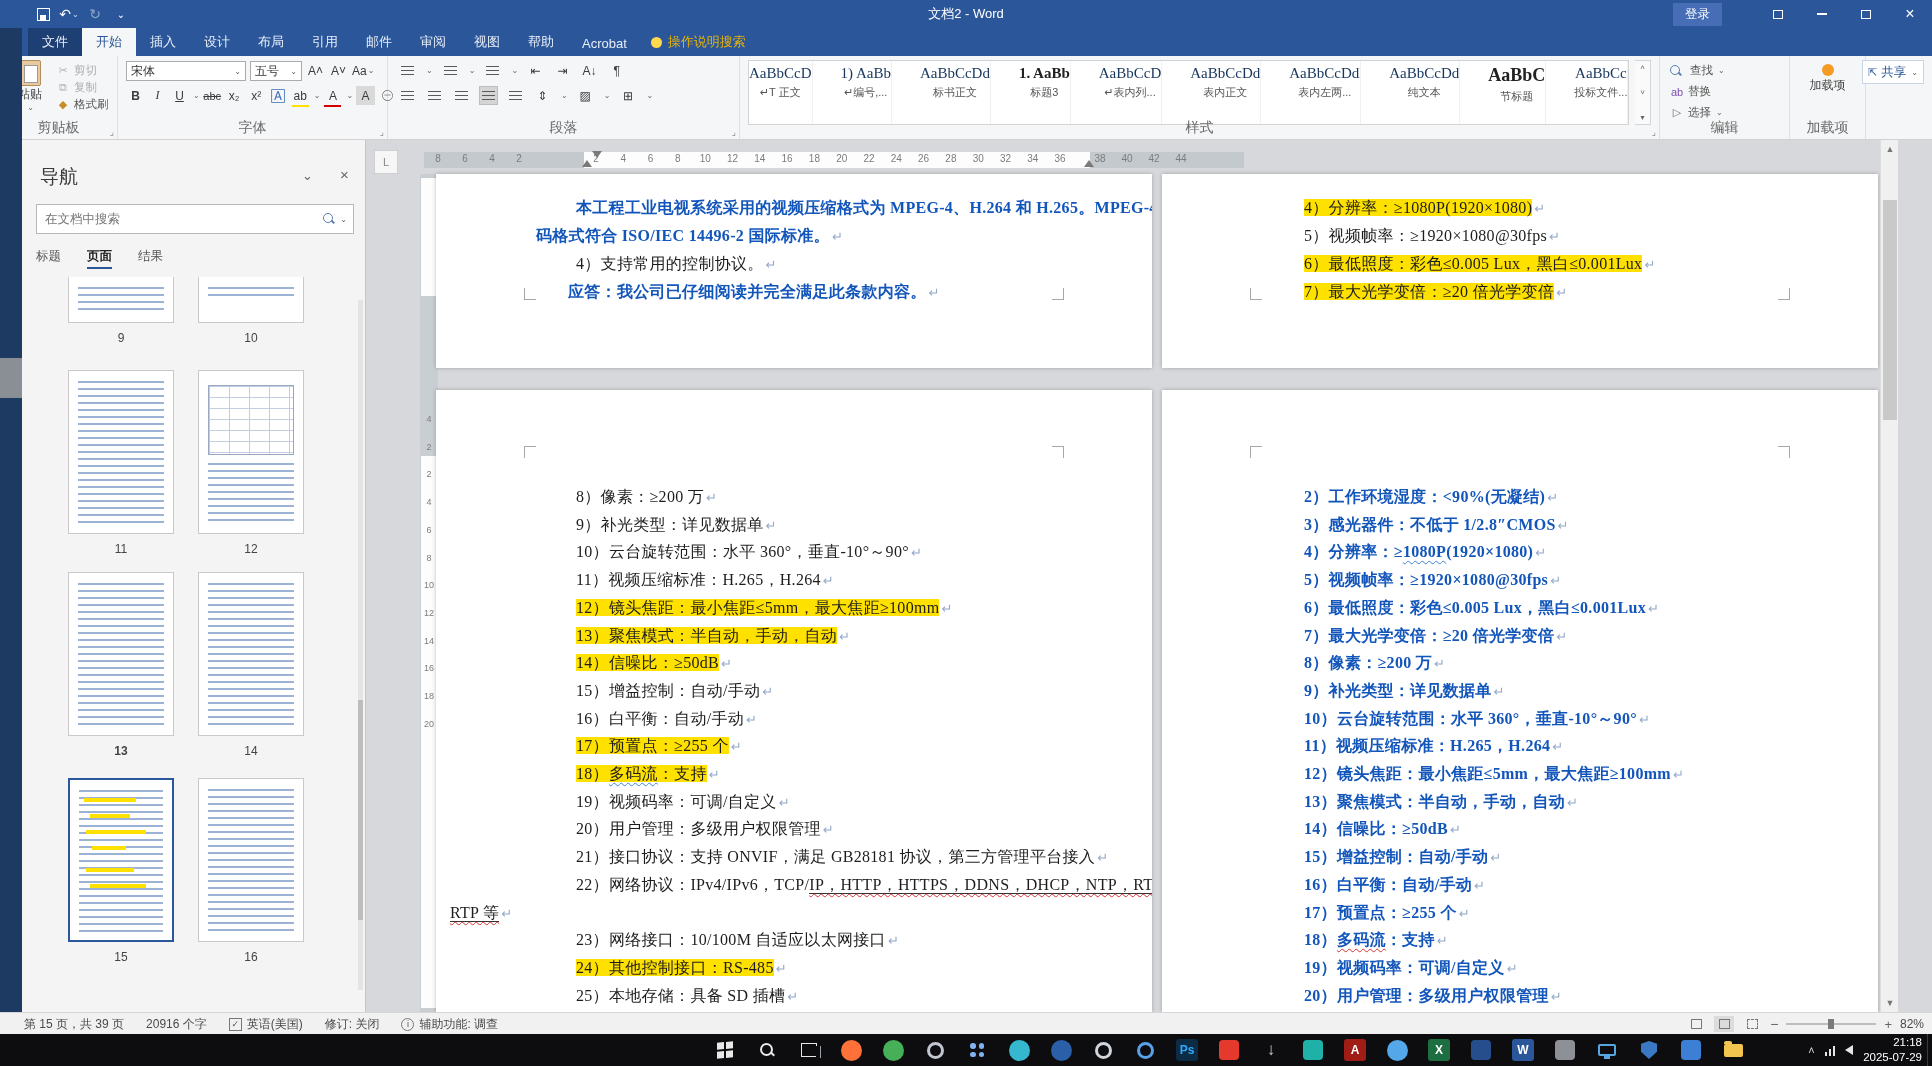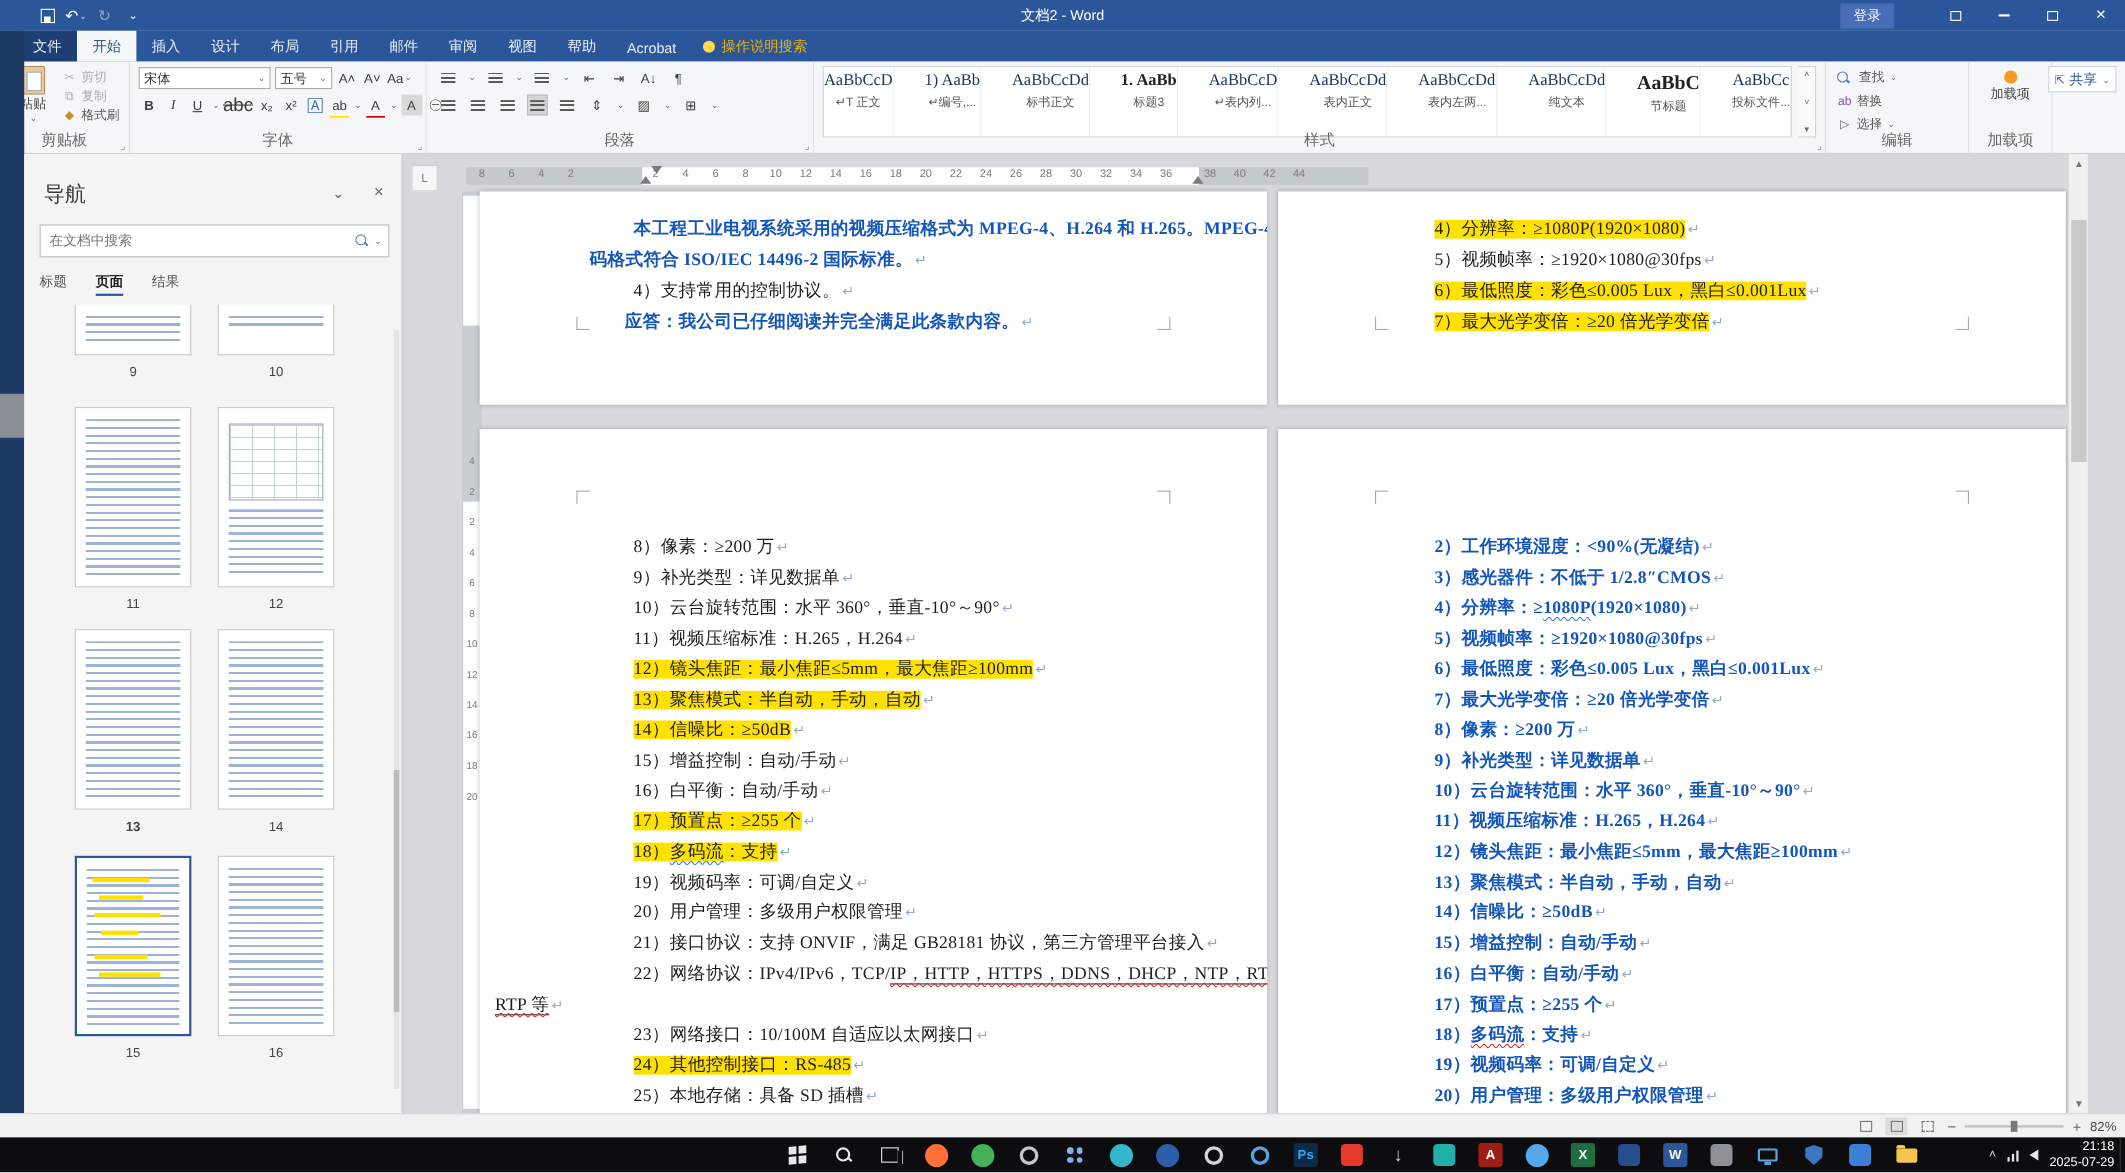--- a/index.html
+++ b/index.html
@@ -15,21 +15,21 @@
   .qa-save:after { content:""; position:absolute; left:2px; bottom:0; width:6px; height:5px; background:#fff; }
   .dim { opacity:.45; }
   .win-title { position:absolute; left:0; right:0; top:0; height:28px; display:flex; align-items:center; justify-content:center; font-size:13px; color:#fff; pointer-events:none; }
   .signin { position:absolute; right:210px; top:3px; padding:3px 12px; font-size:12.5px; background:#466db5; color:#fff; }
   .wbtns { position:absolute; right:0; top:0; display:flex; }
   .wbtn { width:44px; height:28px; display:flex; align-items:center; justify-content:center; color:#fff; font-size:13px; }
   .box-icon { width:10px; height:9px; border:1px solid #fff; display:inline-block; }
   .bar-icon { width:10px; height:1.5px; background:#fff; display:inline-block; }
 
   
-  .tabsrow { position:absolute; left:0; top:28px; width:1932px; height:28px; background:#2b579a; display:flex; align-items:flex-end; padding-left:16px; }
+  .tabsrow { position:absolute; left:0; top:28px; width:1932px; height:28px; background:#2b579a; display:flex; align-items:flex-end; padding-left:28px; }
   .rtab { padding:5px 14px; font-size:13px; color:#e8eef8; cursor:default; }
   .rtab.active { background:#f5f6f7; color:#2b579a; }
   .tellme { display:flex; align-items:center; gap:6px; color:#eab308; font-size:13px; padding:5px 10px; }
   .bulb { width:11px; height:11px; border-radius:50%; background:#ffd84d; display:inline-block; }
 
   
   .ribbon { position:absolute; left:0; top:56px; width:1932px; height:84px; background:#f5f6f7; border-bottom:1px solid #d2d2d2; font-size:12px; color:#444; }
   .rgroup { position:absolute; top:0; height:83px; border-right:1px solid #e0e0e0; }
   .glabel { position:absolute; bottom:2px; left:0; right:0; text-align:center; font-size:14px; color:#6a6a6a; }
   .launcher { position:absolute; bottom:2px; right:3px; font-size:9px; color:#8a8a8a; }
@@ -239,21 +239,21 @@
           </div>
         <span class="fbtn">A˄</span>
         <span class="fbtn">A˅</span>
         <span class="fbtn">Aa<span class="caret">⌄</span></span>
       </div>
       <div style="position:absolute; left:8px; top:30px; display:flex; gap:3px; align-items:center;">
         <span class="fbtn" style="font-weight:bold;">B</span>
         <span class="fbtn" style="font-style:italic; font-family:'Liberation Serif',serif;">I</span>
         <span class="fbtn" style="text-decoration:underline;">U</span>
           <span class="caret">⌄</span>
-        <span class="fbtn" style="text-decoration:line-through; font-size:17px;">abc</span>
+        <span class="fbtn" style="text-decoration:line-through; font-size:11px;">abc</span>
         <span class="fbtn">x₂</span>
         <span class="fbtn">x²</span>
         <span class="fbtn" style="color:#3e6eb5;">🄰</span>
         <span class="fbtn ubar-y">ab</span>
           <span class="caret">⌄</span>
         <span class="fbtn ubar-r">A</span>
           <span class="caret">⌄</span>
         <span class="fbtn" style="background:#d9d9d9;">A</span>
         <span class="fbtn">㊀</span>
       </div>
@@ -591,20 +591,33 @@
         </div>
     </div>
     <div class="vscroll">
       <div class="vs-arrow" style="top:0;">▲</div>
       <div class="vs-thumb"></div>
       <div class="vs-arrow" style="bottom:0;">▼</div>
     </div>
   </div>
 
   <div class="statusbar">
+    <div class="sb-left">
+      <span>第 15 页，共 39 页</span>
+      <span>20916 个字</span>
+      <span style="display:flex; align-items:center; gap:5px;">
+          <span class="sb-icon">✓</span>
+          <span>英语(美国)</span>
+        </span>
+      <span>修订: 关闭</span>
+      <span style="display:flex; align-items:center; gap:5px;">
+          <span class="sb-icon" style="border-radius:50%;">i</span>
+          <span>辅助功能: 调查</span>
+        </span>
+    </div>
     <div class="sb-right">
       <span class="viewbtn">
           <span class="vb-glyph"></span>
         </span>
       <span class="viewbtn active">
           <span class="vb-glyph"></span>
         </span>
       <span class="viewbtn">
           <span class="vb-glyph" style="border-style:dashed;"></span>
         </span>

